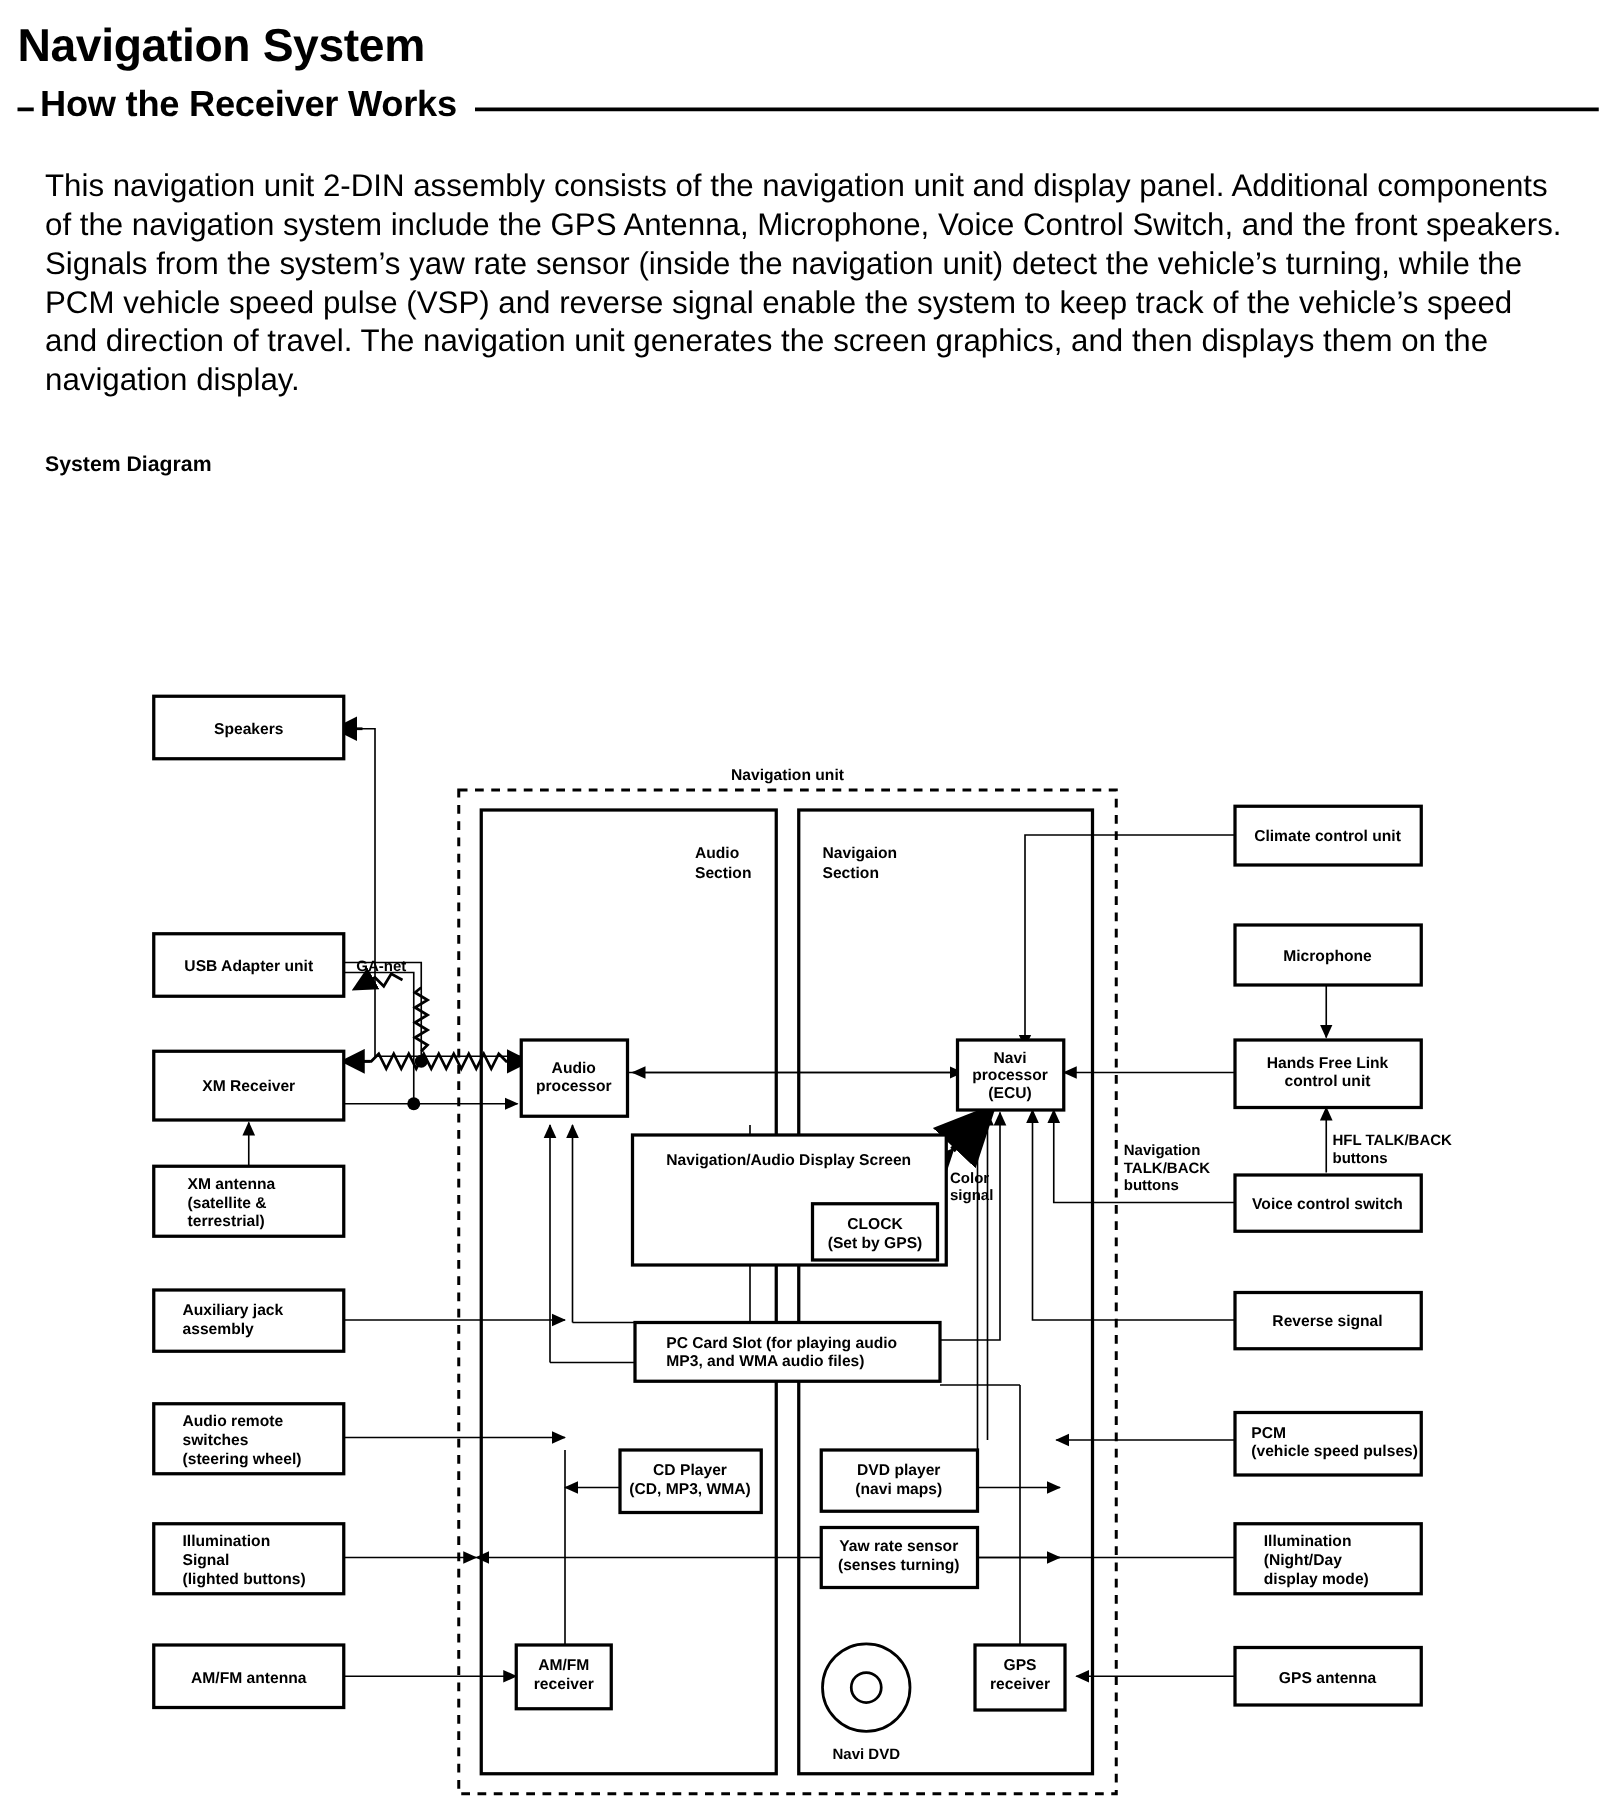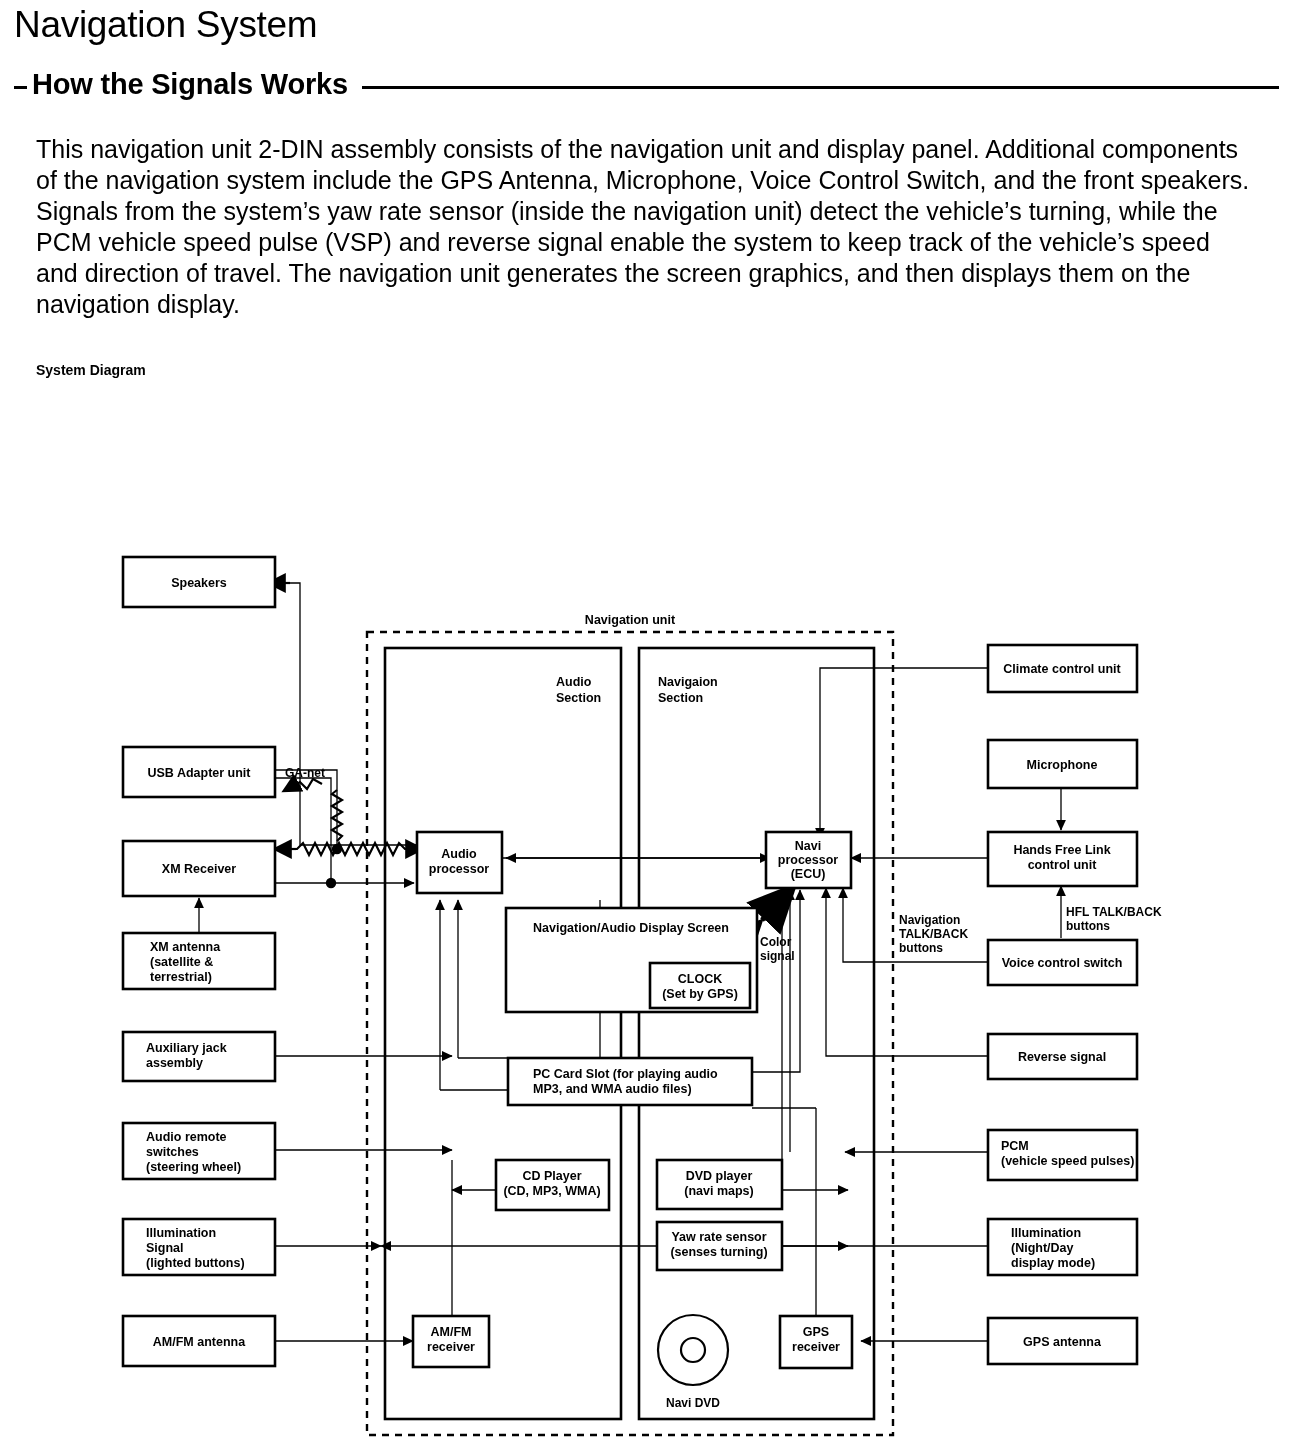--- a/index.html
+++ b/index.html
@@ -1,31 +1,31 @@
 <!DOCTYPE html>
 <html><head>
 <meta charset="utf-8">
 <style>
   html,body{margin:0;padding:0;background:#fff;}
   body{width:1294px;height:1446px;position:relative;
        font-family:"Liberation Sans",sans-serif;color:#000;}
   #page{position:relative;width:1294px;height:1446px;overflow:hidden;}
 
-  .h1{position:absolute;left:14px;top:4px;font-size:37px;font-weight:normal;
+  .h1{position:absolute;left:14px;top:16px;font-size:37px;font-weight:bold;
       letter-spacing:-0.3px;}
   .h2wrap{position:absolute;left:14px;top:63px;width:1265px;height:42px;
       display:flex;align-items:center;}
   .dash{display:inline-block;width:13px;height:3px;background:#000;
       margin-right:5px;margin-top:6px;}
   .h2{font-size:29px;font-weight:bold;white-space:nowrap;letter-spacing:-0.2px;}
   .rule{flex:1;height:3px;background:#000;margin-left:14px;margin-top:6px;}
 
   .para{position:absolute;left:36px;top:134px;width:1218px;font-size:25px;
       line-height:31px;}
-  .sysdiag{position:absolute;left:36px;top:362px;font-size:14px;font-weight:bold;}
+  .sysdiag{position:absolute;left:36px;top:362px;font-size:17px;font-weight:bold;}
 
   #svgwrap{position:absolute;left:0;top:0;width:1294px;height:1446px;}
   svg{display:block;}
   text{font-family:"Liberation Sans",sans-serif;fill:#000;}
   .bxlabel{font-size:12.5px;font-weight:bold;text-anchor:middle;}
   .bxlabel-l{font-size:12.5px;font-weight:bold;text-anchor:start;}
   .seclabel{font-size:12.5px;font-weight:bold;text-anchor:start;}
   .unitlabel{font-size:12.5px;font-weight:bold;text-anchor:middle;}
   .annot{font-size:12px;font-weight:bold;text-anchor:start;}
   .annot-c{font-size:12px;font-weight:bold;text-anchor:middle;}
@@ -39,21 +39,21 @@
 </style>
 </head>
 <body>
 
 <div id="page">
 
   <div class="h1">Navigation System</div>
 
   <div class="h2wrap">
     <span class="dash"></span>
-    <span class="h2">How the Signals Works</span>
+    <span class="h2">How the Receiver Works</span>
     <span class="rule"></span>
   </div>
 
   <div class="para">This navigation unit 2-DIN assembly consists of the navigation unit and display panel.  Additional components of the navigation system include the GPS Antenna, Microphone, Voice Control Switch, and the front speakers. Signals from the system’s yaw rate sensor (inside the navigation unit) detect the vehicle’s turning, while the PCM vehicle speed pulse (VSP) and reverse signal enable the system to keep track of the vehicle’s speed and direction of travel. The navigation unit generates the screen graphics, and then displays them on the navigation display.</div>
 
   <div class="sysdiag">System Diagram</div>
 
   <div id="svgwrap">
   <svg width="1294" height="1446" viewBox="0 0 1294 1446" xmlns="http://www.w3.org/2000/svg">
     <defs>

